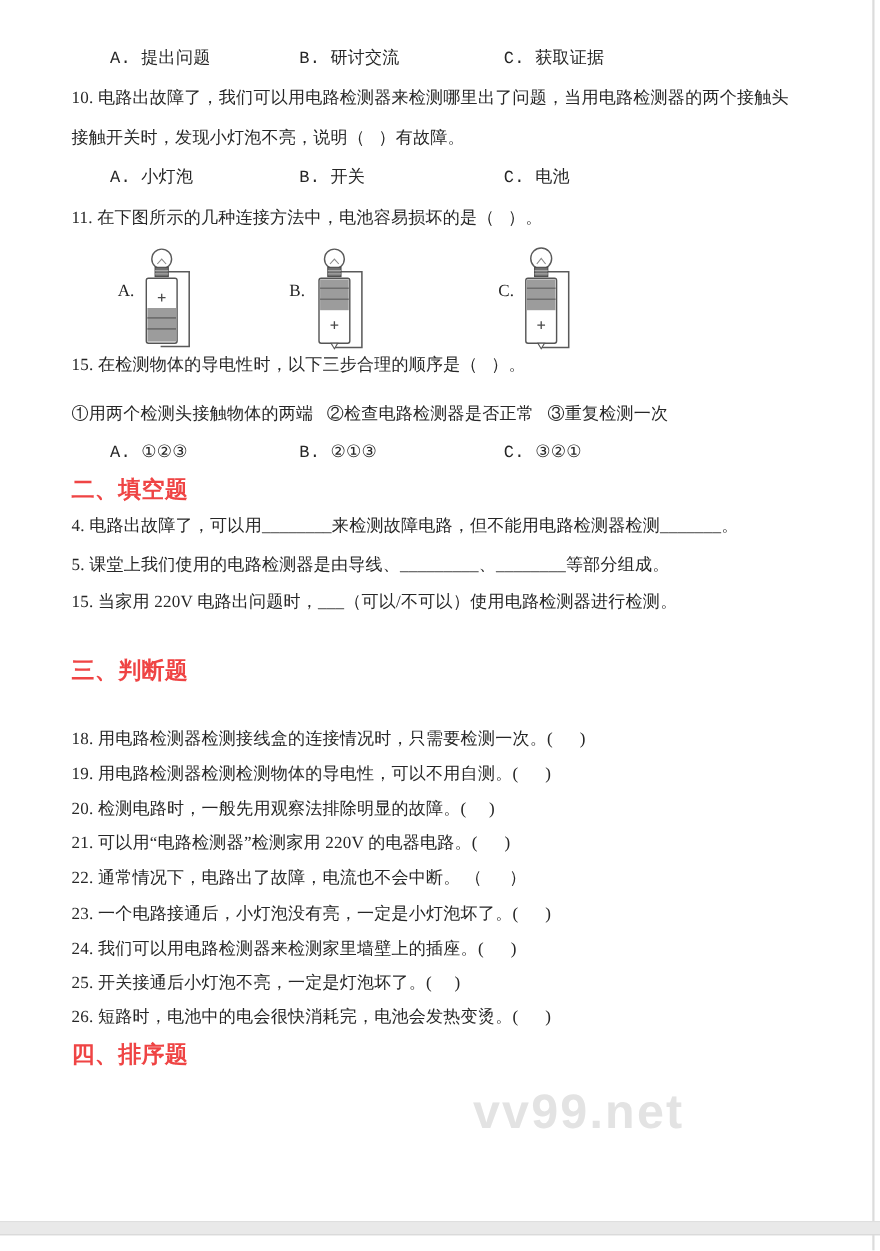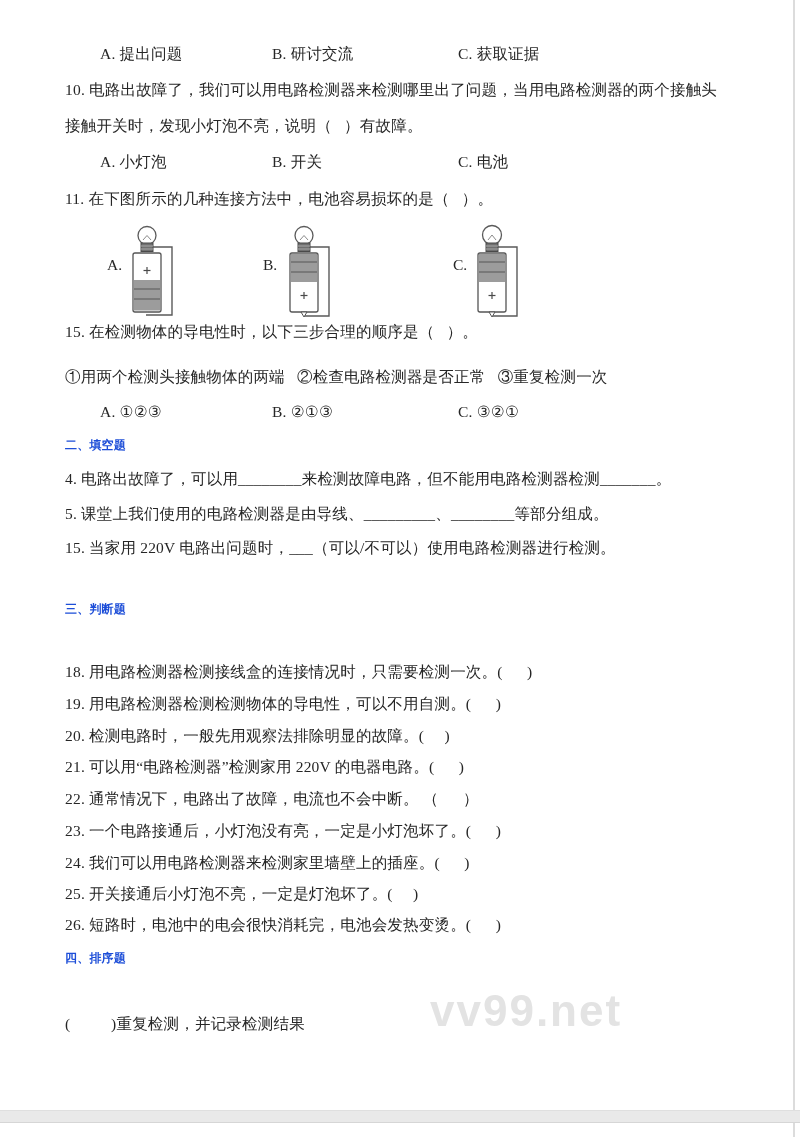--- a/index.html
+++ b/index.html
@@ -4,23 +4,23 @@
 <style>
   html,body{margin:0;padding:0;background:#ffffff;}
   .page{
     position:relative;width:800px;height:1137px;background:#ffffff;overflow:hidden;
     font-family:"Liberation Serif","DejaVu Serif",serif;color:#262626;
   }
   .line{
     position:absolute;left:65px;right:14px;font-size:15.5px;line-height:19px;
     white-space:pre-wrap;letter-spacing:0.2px;z-index:2;
   }
-  .heading{font-weight:bold;font-size:12px;color:#1d4ed8;}
+  .heading{font-weight:bold;font-size:21px;color:#ef4444;}
   .options-row{height:20px;}
-  .opt{position:absolute;top:0;white-space:pre;}
+  .opt{position:absolute;top:0;white-space:pre;font-family:Liberation Mono, monospace;}
   .opt-a{left:35px;}
   .opt-b{left:207px;}
   .opt-c{left:393px;}
   .figures{position:absolute;left:65px;top:224px;height:98px;right:14px;z-index:2;}
   .fig-label{position:absolute;top:32px;font-size:15.5px;}
   .fig-label-a{left:42px;}
   .fig-label-b{left:198px;}
   .fig-label-c{left:388px;}
   .fig-svg{position:absolute;top:0;}
   .fig-svg-a{left:57px;}
@@ -142,18 +142,17 @@
   <div class="line" style="top:694px">19. 用电路检测器检测检测物体的导电性，可以不用自测。(      )</div>
   <div class="line" style="top:726px">20. 检测电路时，一般先用观察法排除明显的故障。(     )</div>
   <div class="line" style="top:757px">21. 可以用“电路检测器”检测家用 220V 的电器电路。(      )</div>
   <div class="line" style="top:789px">22. 通常情况下，电路出了故障，电流也不会中断。 （      ）</div>
   <div class="line" style="top:821px">23. 一个电路接通后，小灯泡没有亮，一定是小灯泡坏了。(      )</div>
   <div class="line" style="top:853px">24. 我们可以用电路检测器来检测家里墙壁上的插座。(      )</div>
   <div class="line" style="top:884px">25. 开关接通后小灯泡不亮，一定是灯泡坏了。(     )</div>
   <div class="line" style="top:915px">26. 短路时，电池中的电会很快消耗完，电池会发热变烫。(      )</div>
 
   <div class="line heading" style="top:949px">四、排序题</div>
-  <div class="line" style="top:1014px">(          )重复检测，并记录检测结果</div>
 
   <div class="watermark">vv99.net</div>
   <div class="page-right-border"></div>
   <div class="page-bottom-band"></div>
 </div>
 
 </body></html>

